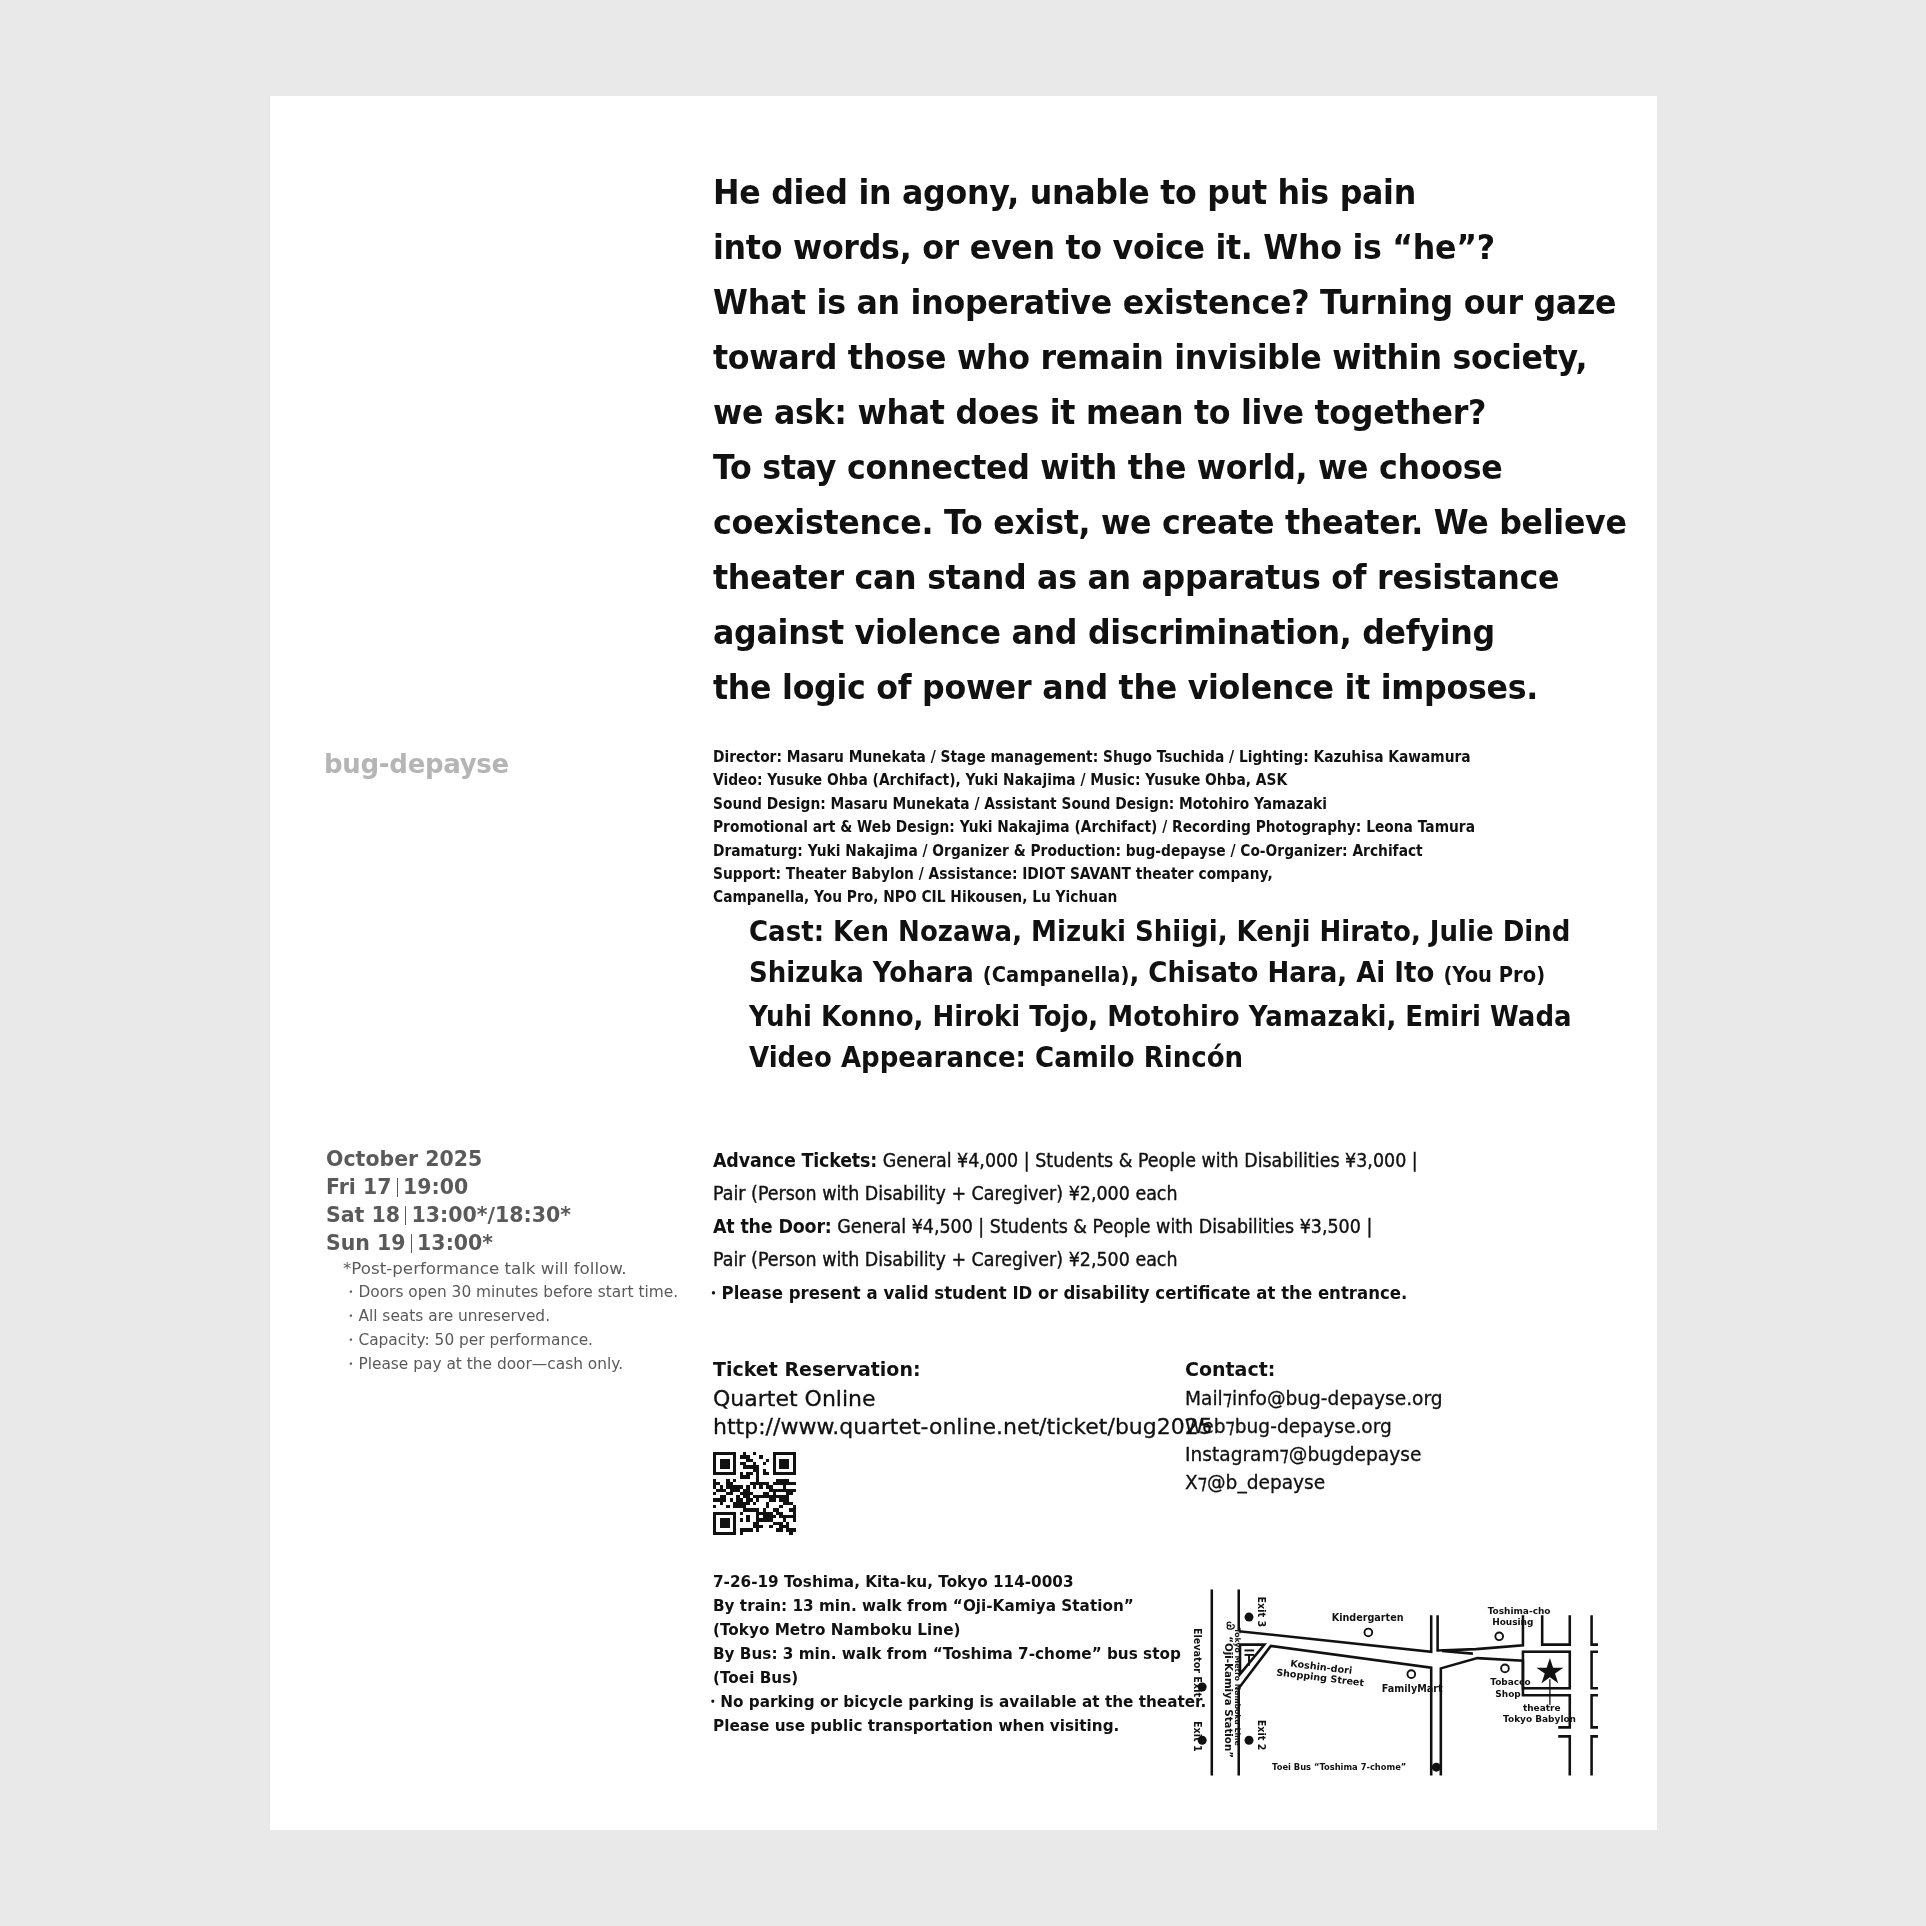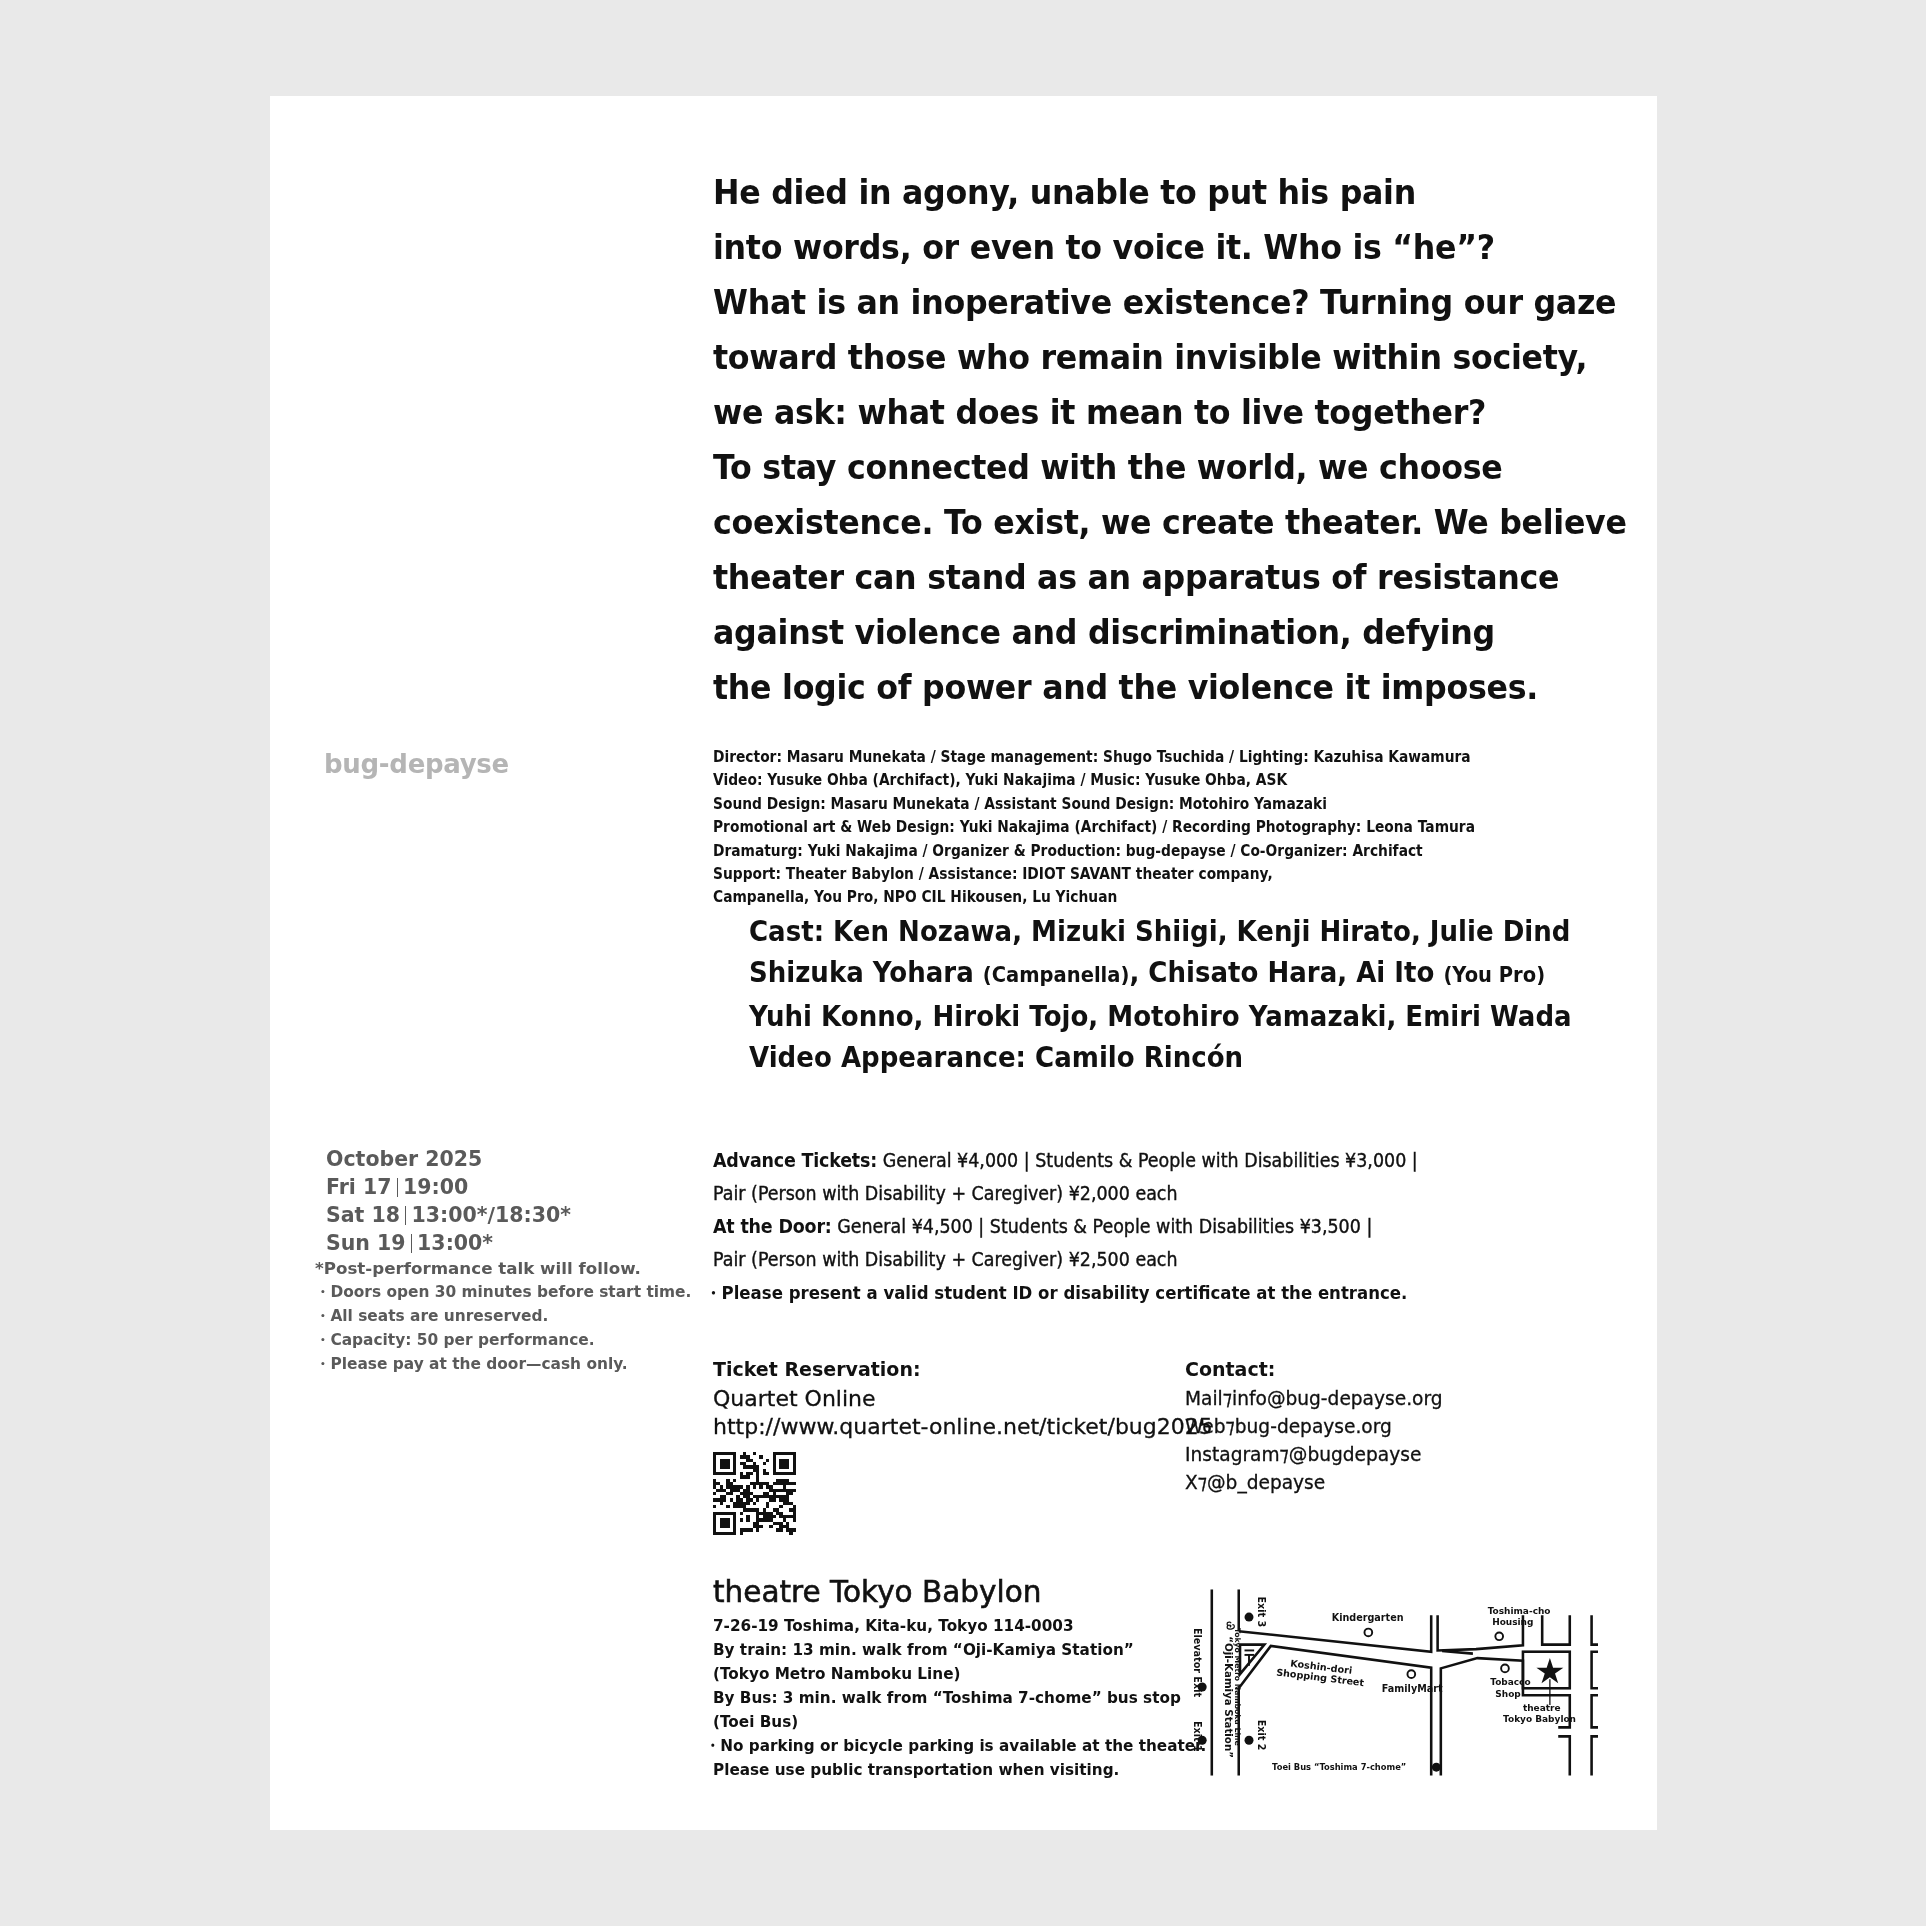--- a/index.html
+++ b/index.html
@@ -23,21 +23,21 @@
   .subtitle { font-size: 26px; font-weight: bold; color: #b5b5b5; line-height: 28px; white-space: nowrap; letter-spacing: -0.3px; }
 
   .cast { left: 713px; top: 911px; width: 912px; margin-left: 36px; }
   .cast .line { font-size: 28px; font-weight: bold; line-height: 41px; white-space: nowrap; transform: scaleX(0.93); transform-origin: left center; }
   .cast .small { font-size: 21px; }
 
   .dates { left: 326px; top: 1145px; color: #5a5a5a; }
   .dates .month, .dates .perf { font-size: 20.5px; font-weight: bold; line-height: 28px; white-space: nowrap; }
   .dates .sep { display: inline-block; width: 1.3px; height: 19px; background: #5a5a5a; margin: 0 5.1px; vertical-align: -2.6px; }
   .notes { left: 315px; top: 1256px; color: #5a5a5a; }
-  .notes .note { font-size: 15.4px; font-weight: bold; line-height: 24px; white-space: nowrap; }
+  .notes .note { font-size: 15.4px; font-weight: normal; line-height: 24px; white-space: nowrap; margin-left: 28px; }
   .notes .note.first { font-size: 16.7px; line-height: 24.4px; }
 
   .tickets { left: 713px; top: 1144px; width: 912px; }
   .tickets .line { font-size: 19px; font-weight: bold; line-height: 33px; white-space: nowrap; transform: scaleX(0.92); transform-origin: left center; }
   .tickets .lbl { font-weight: bold; letter-spacing: -0.2px; }
   .tickets .val { font-weight: normal; -webkit-text-stroke: 0.4px #111; }
   .tickets .note { font-size: 18px; margin-left: -7.7px; }
 
   .reserve { left: 713px; top: 1355px; }
   .reserve .hdr { font-size: 19px; font-weight: bold; line-height: 29.5px; white-space: nowrap; }
@@ -438,21 +438,20 @@
 
 <div class="abs contact">
   <div class="hdr">Contact:</div>
   <div class="txt">Mail⁊info@bug-depayse.org</div>
   <div class="txt">Web⁊bug-depayse.org</div>
   <div class="txt">Instagram⁊@bugdepayse</div>
   <div class="txt">X⁊@b_depayse</div>
 </div>
 
 <div class="abs venue">
-  <div class="name">theatre Tokyo Babylon</div>
   <div class="addr">7-26-19 Toshima, Kita-ku, Tokyo 114-0003</div>
   <div class="addr">By train: 13 min. walk from “Oji-Kamiya Station”</div>
   <div class="addr">(Tokyo Metro Namboku Line)</div>
   <div class="addr">By Bus: 3 min. walk from “Toshima 7-chome” bus stop</div>
   <div class="addr">(Toei Bus)</div>
   <div class="addr note">・No parking or bicycle parking is available at the theater.</div>
   <div class="addr">Please use public transportation when visiting.</div>
 </div>
 
 <svg class="abs map" viewBox="0 0 650 310">

